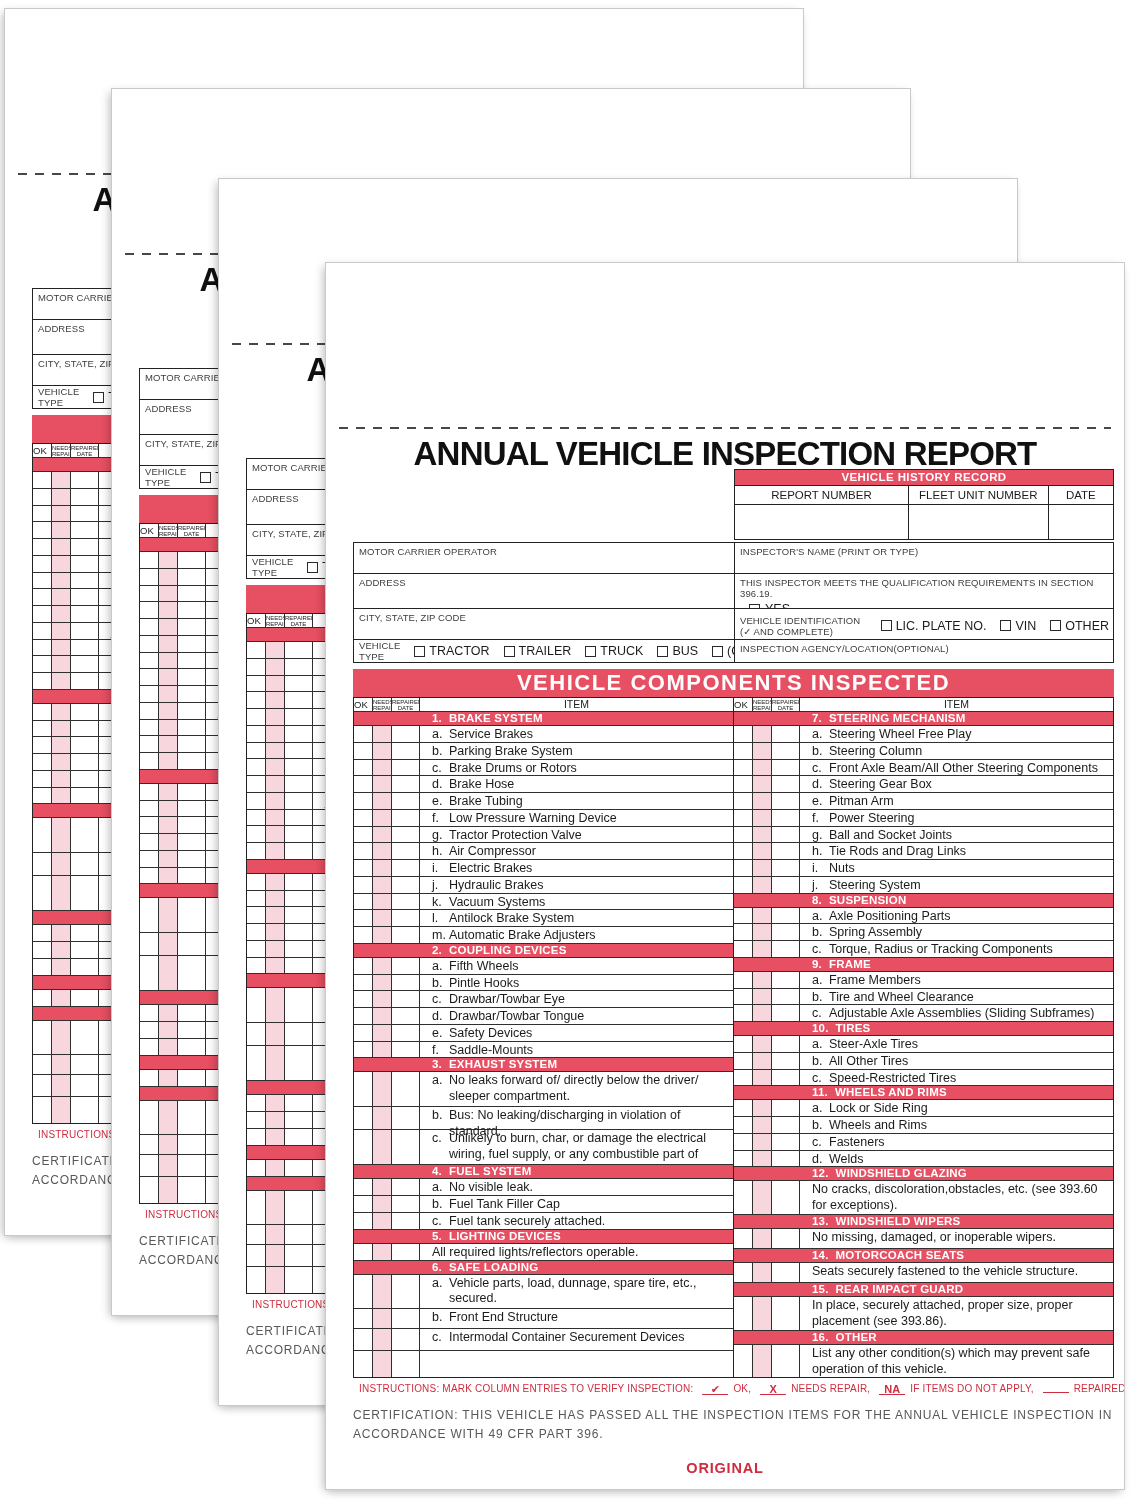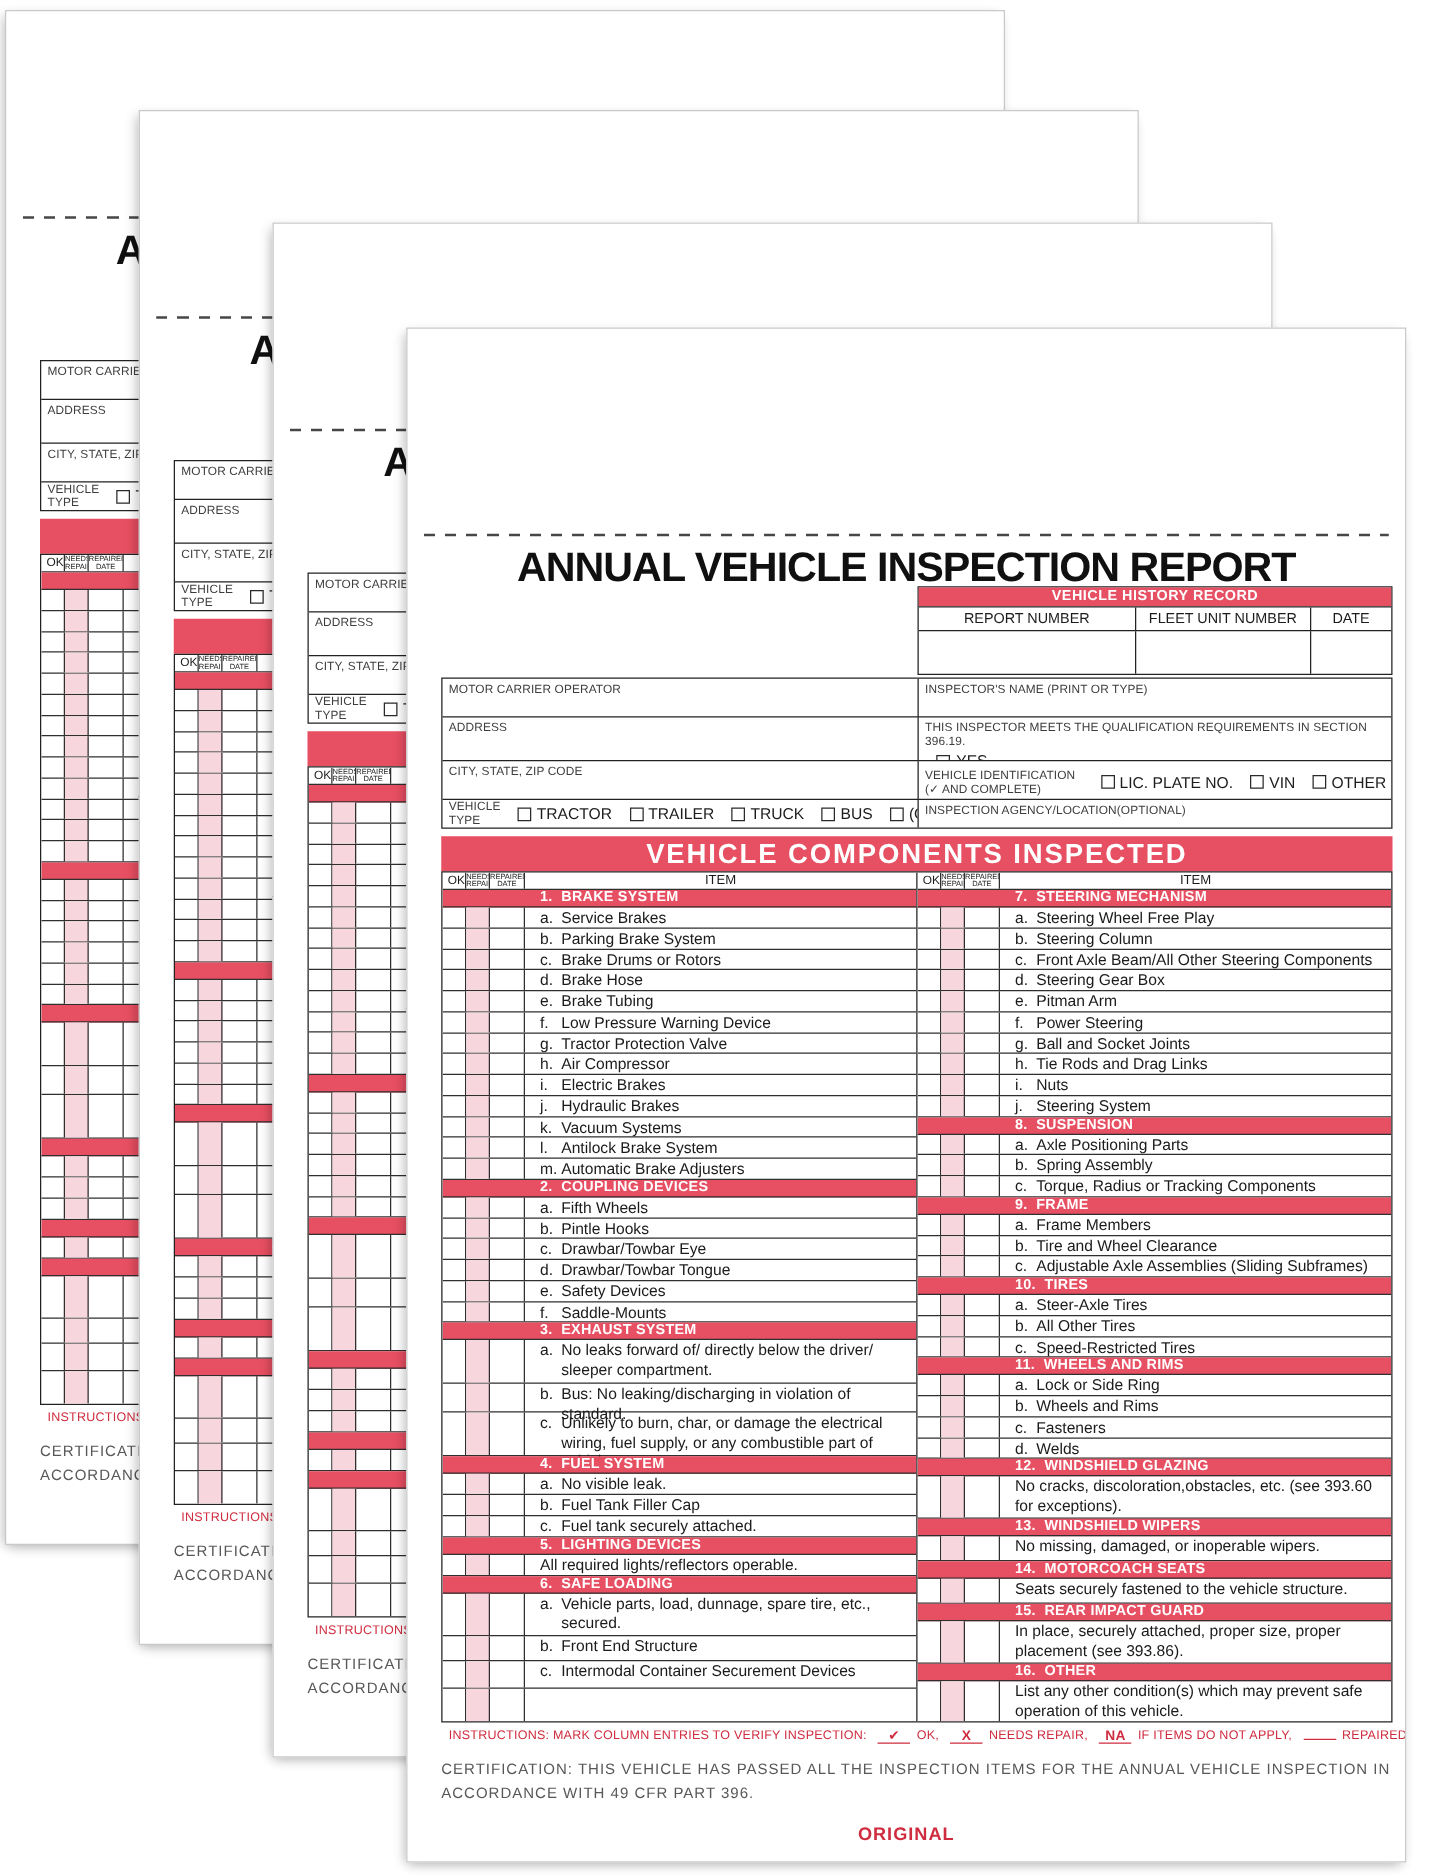--- a/index.html
+++ b/index.html
@@ -51,21 +51,21 @@
 
   
   .comp { position:absolute; left:27px; top:434px; width:761px; height:681px;
           border:1px solid #222; display:flex; overflow:hidden; }
   .half { width:380px; display:flex; flex-direction:column; overflow:hidden; }
   .half.left { width:381px; border-right:1px solid #222; }
   .hrow { flex:0 0 14px; display:flex; border-bottom:1px solid var(--line); }
   .c { border-right:1px solid var(--line); overflow:hidden; }
   .c.noborder { border-right:none; }
   .w-ok{flex:0 0 19px;} .w-nr{flex:0 0 19px;} .w-rd{flex:0 0 28px;} .w-item{flex:1 1 auto;}
-  .hc-ok { font-size:9.5px; line-height:13px; text-align:right; color:#1b1b1b; }
+  .hc-ok { font-size:9.5px; line-height:13px; text-align:left; color:#1b1b1b; }
   .hc-sm { font-size:6px; line-height:6px; text-align:center; padding-top:1px; color:#1b1b1b; }
   .hc-item { font-size:10.5px; line-height:13px; text-align:center; color:#1b1b1b; }
   .secbar { flex:0 0 14px; background:var(--red); border-bottom:1px solid var(--line);
             color:#fff; font-weight:700; font-size:11.5px; line-height:13px; padding-left:78px;
             display:flex; gap:7px; letter-spacing:.2px; }
   .irow { display:flex; border-bottom:1px solid var(--line); flex:0 0 auto; }
   .irow.fill { flex:1 1 auto; border-bottom:none; }
   .nrc { background:var(--pink); }
   .itm { flex:1 1 auto; padding:1px 3px 0 12px; font-size:12.5px; line-height:15.5px; color:#1b1b1b;
          display:flex; border-right:none; }

